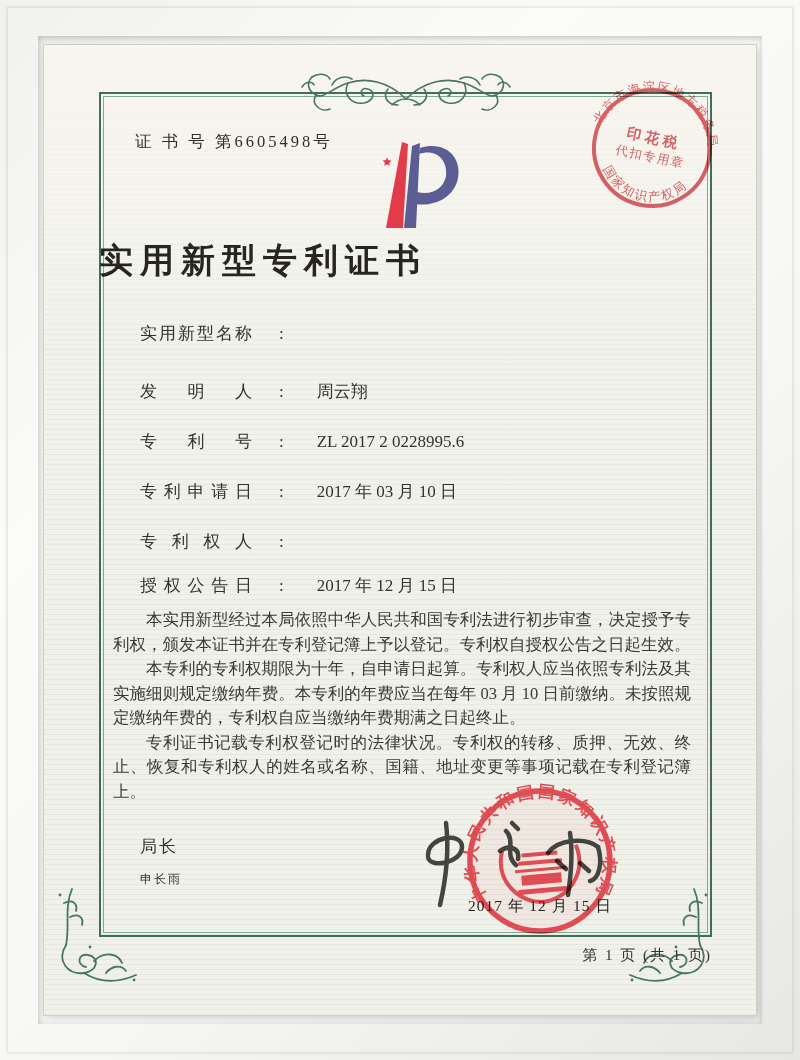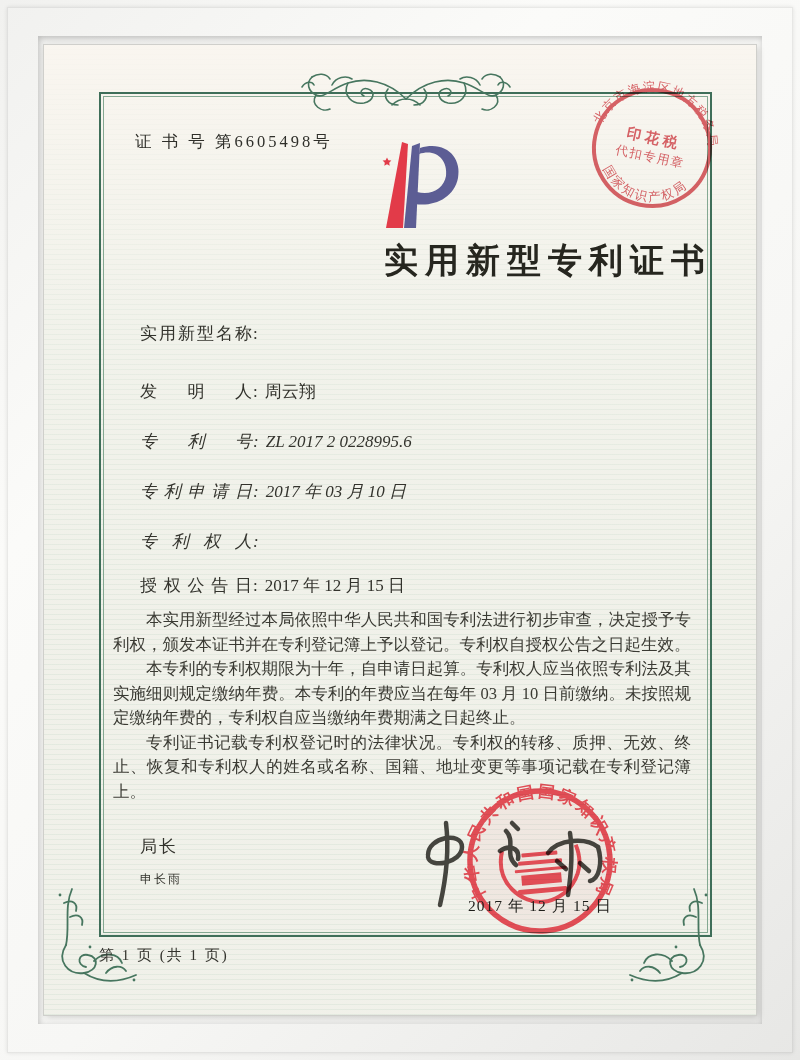--- a/index.html
+++ b/index.html
@@ -50,29 +50,29 @@
   .orn-bl { left:10px; top:842px; }
   .orn-br { left:578px; top:842px; transform:scale(-1,1); }
   
   .cert-no {
     position:absolute; left:91px; top:86px;
     font-size:16.5px; color:#2f2f2a; letter-spacing:3px;text-align:right;
   }
   .logo { position:absolute; left:301px; top:95px; }
   .title {
     position:absolute; left:55px; top:193px; width:613px;
-    text-align:right; font-size:34px; font-weight:bold;
+    text-align:left; font-size:34px; font-weight:bold;
     color:#26261f; letter-spacing:7px;
   }
   
   .fields { position:absolute; left:96px; top:277px; width:520px; }
-  .field-row { display:flex; font-size:17px; color:#33332d; line-height:24px; }
+  .field-row { display:flex; font-size:17px; color:#33332d; line-height:24px;gap:26px; }
   .field-row .lbl { width:112px; text-align:justify; text-align-last:justify; }
   .field-row .colon { margin:0 7px 0 1px; }
-  .mt-a { margin-top:34px;align-items:center; } .mt-b { margin-top:26px;font-style:italic; } .mt-c { margin-top:20px; }
+  .mt-a { margin-top:34px;align-items:center; } .mt-b { margin-top:26px; } .mt-c { margin-top:20px; }
   
   .paras {
     position:absolute; left:69px; top:563px; width:578px;
     font-size:16.5px; line-height:24.5px; color:#3a3a33;
     text-align:justify;
   }
   .paras p { text-indent:2em; }
   
   .official-title { position:absolute; left:96px; top:790px; font-size:17px; color:#33332d; letter-spacing:2px; }
   .official-name  { position:absolute; left:96px; top:826px; font-size:12px; color:#33332d; letter-spacing:2px; }
@@ -88,21 +88,21 @@
     font-size:15.5px; color:#1e1e1a; letter-spacing:1px;
   }
   .tax-stamp {
     position:absolute; left:533px; top:28px;
     transform:rotate(12deg);
     mix-blend-mode:multiply; opacity:0.88;
   }
   
   .footer {
     position:absolute; left:55px; top:901px; width:613px;
-    text-align:left; font-size:15px; color:#33332d; letter-spacing:2px;
+    text-align:right; font-size:15px; color:#33332d; letter-spacing:2px;
   }
 </style>
 </head>
 <body>
 
 <div class="frame"></div>
 
 <div class="paper">
 
   <div class="cert-border">

